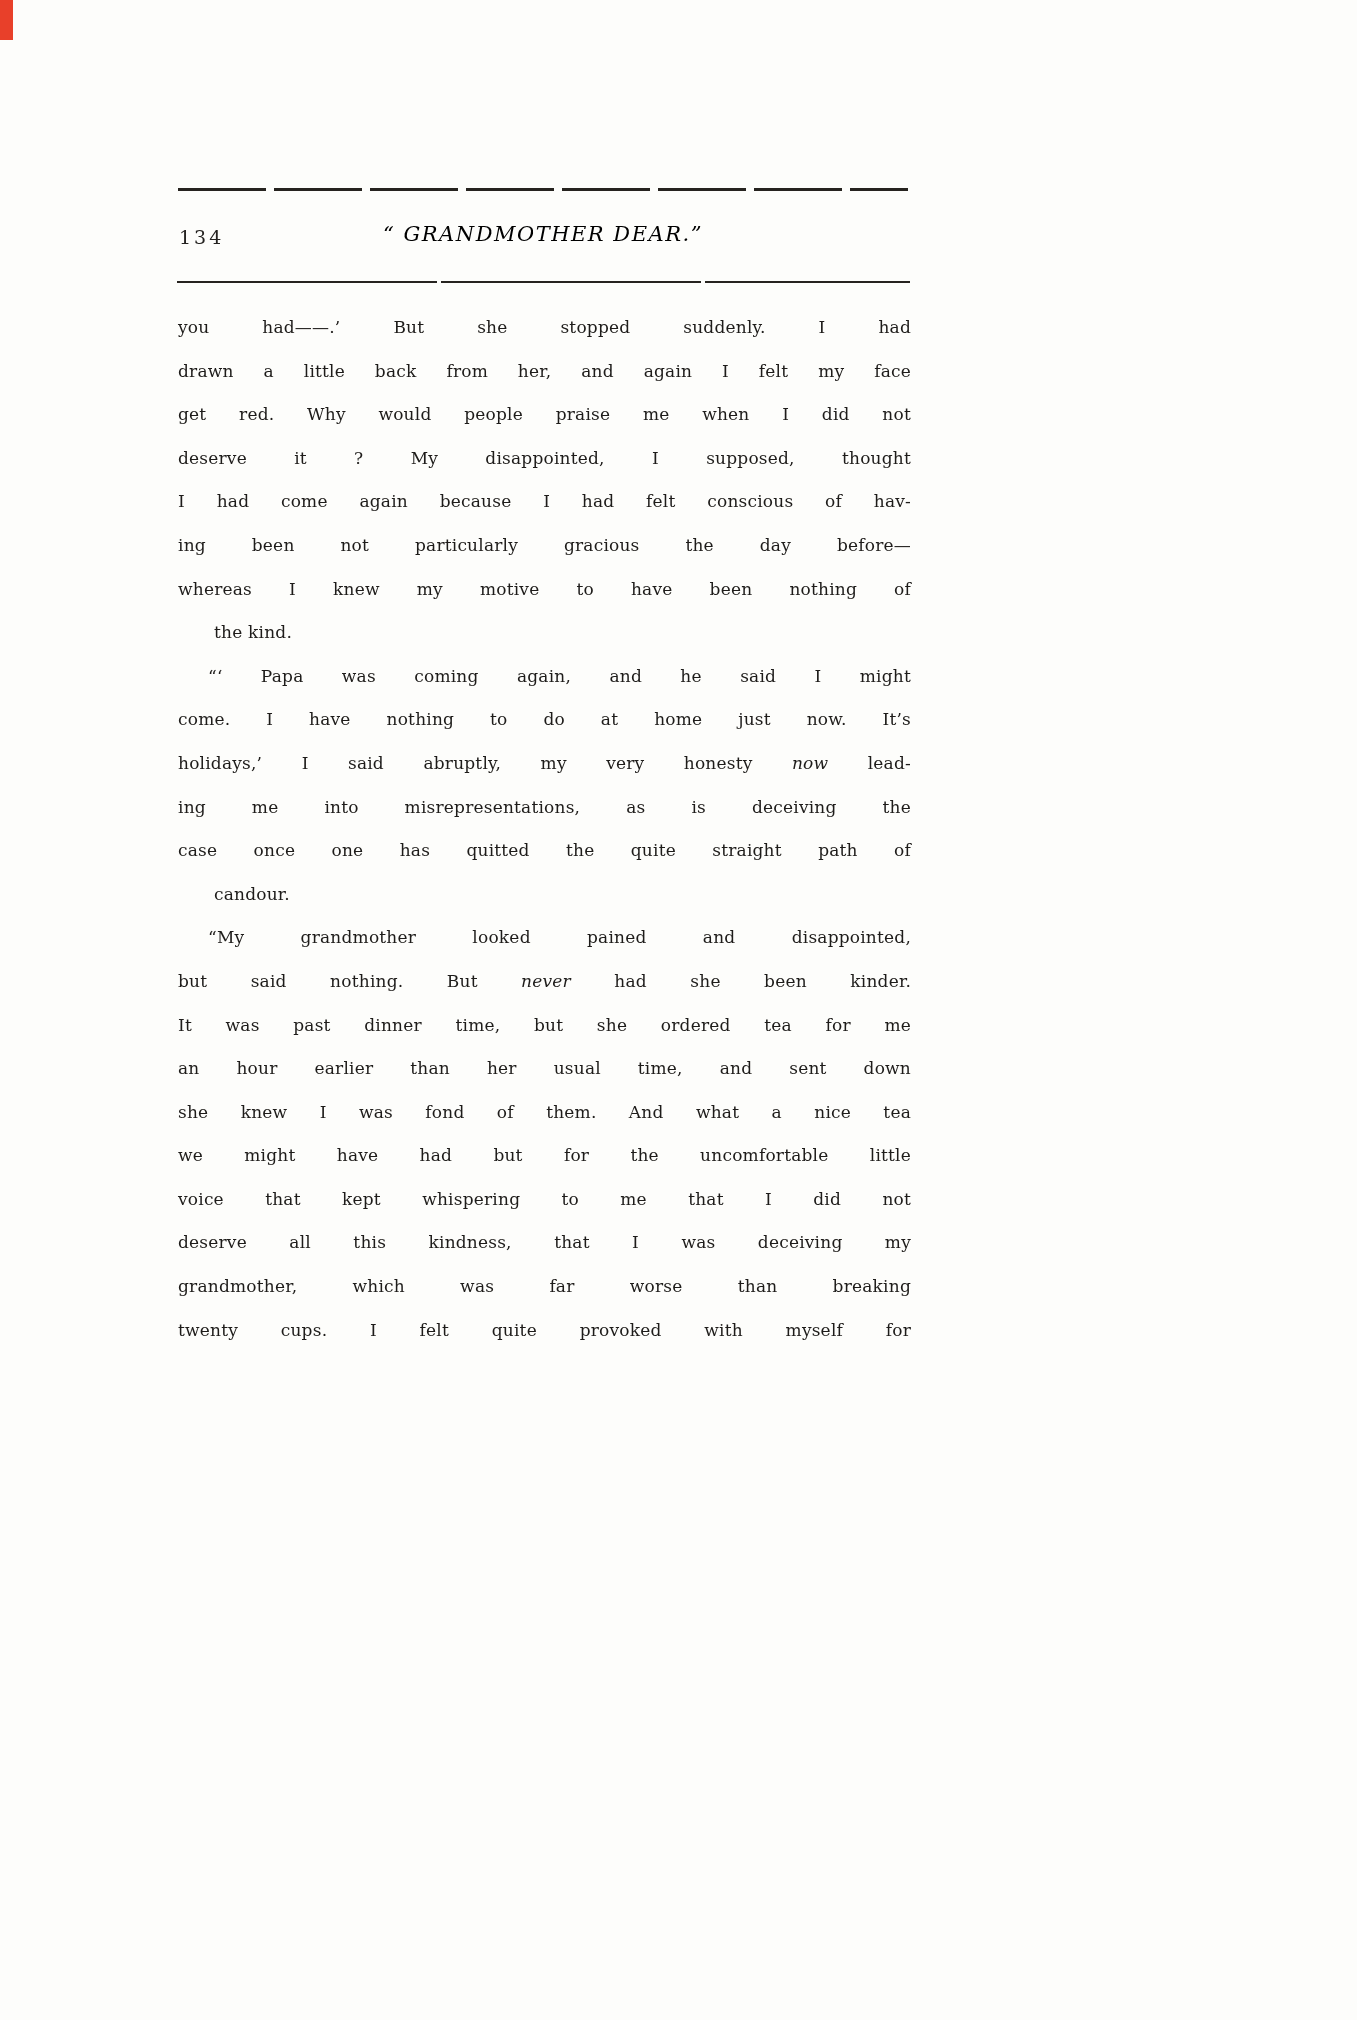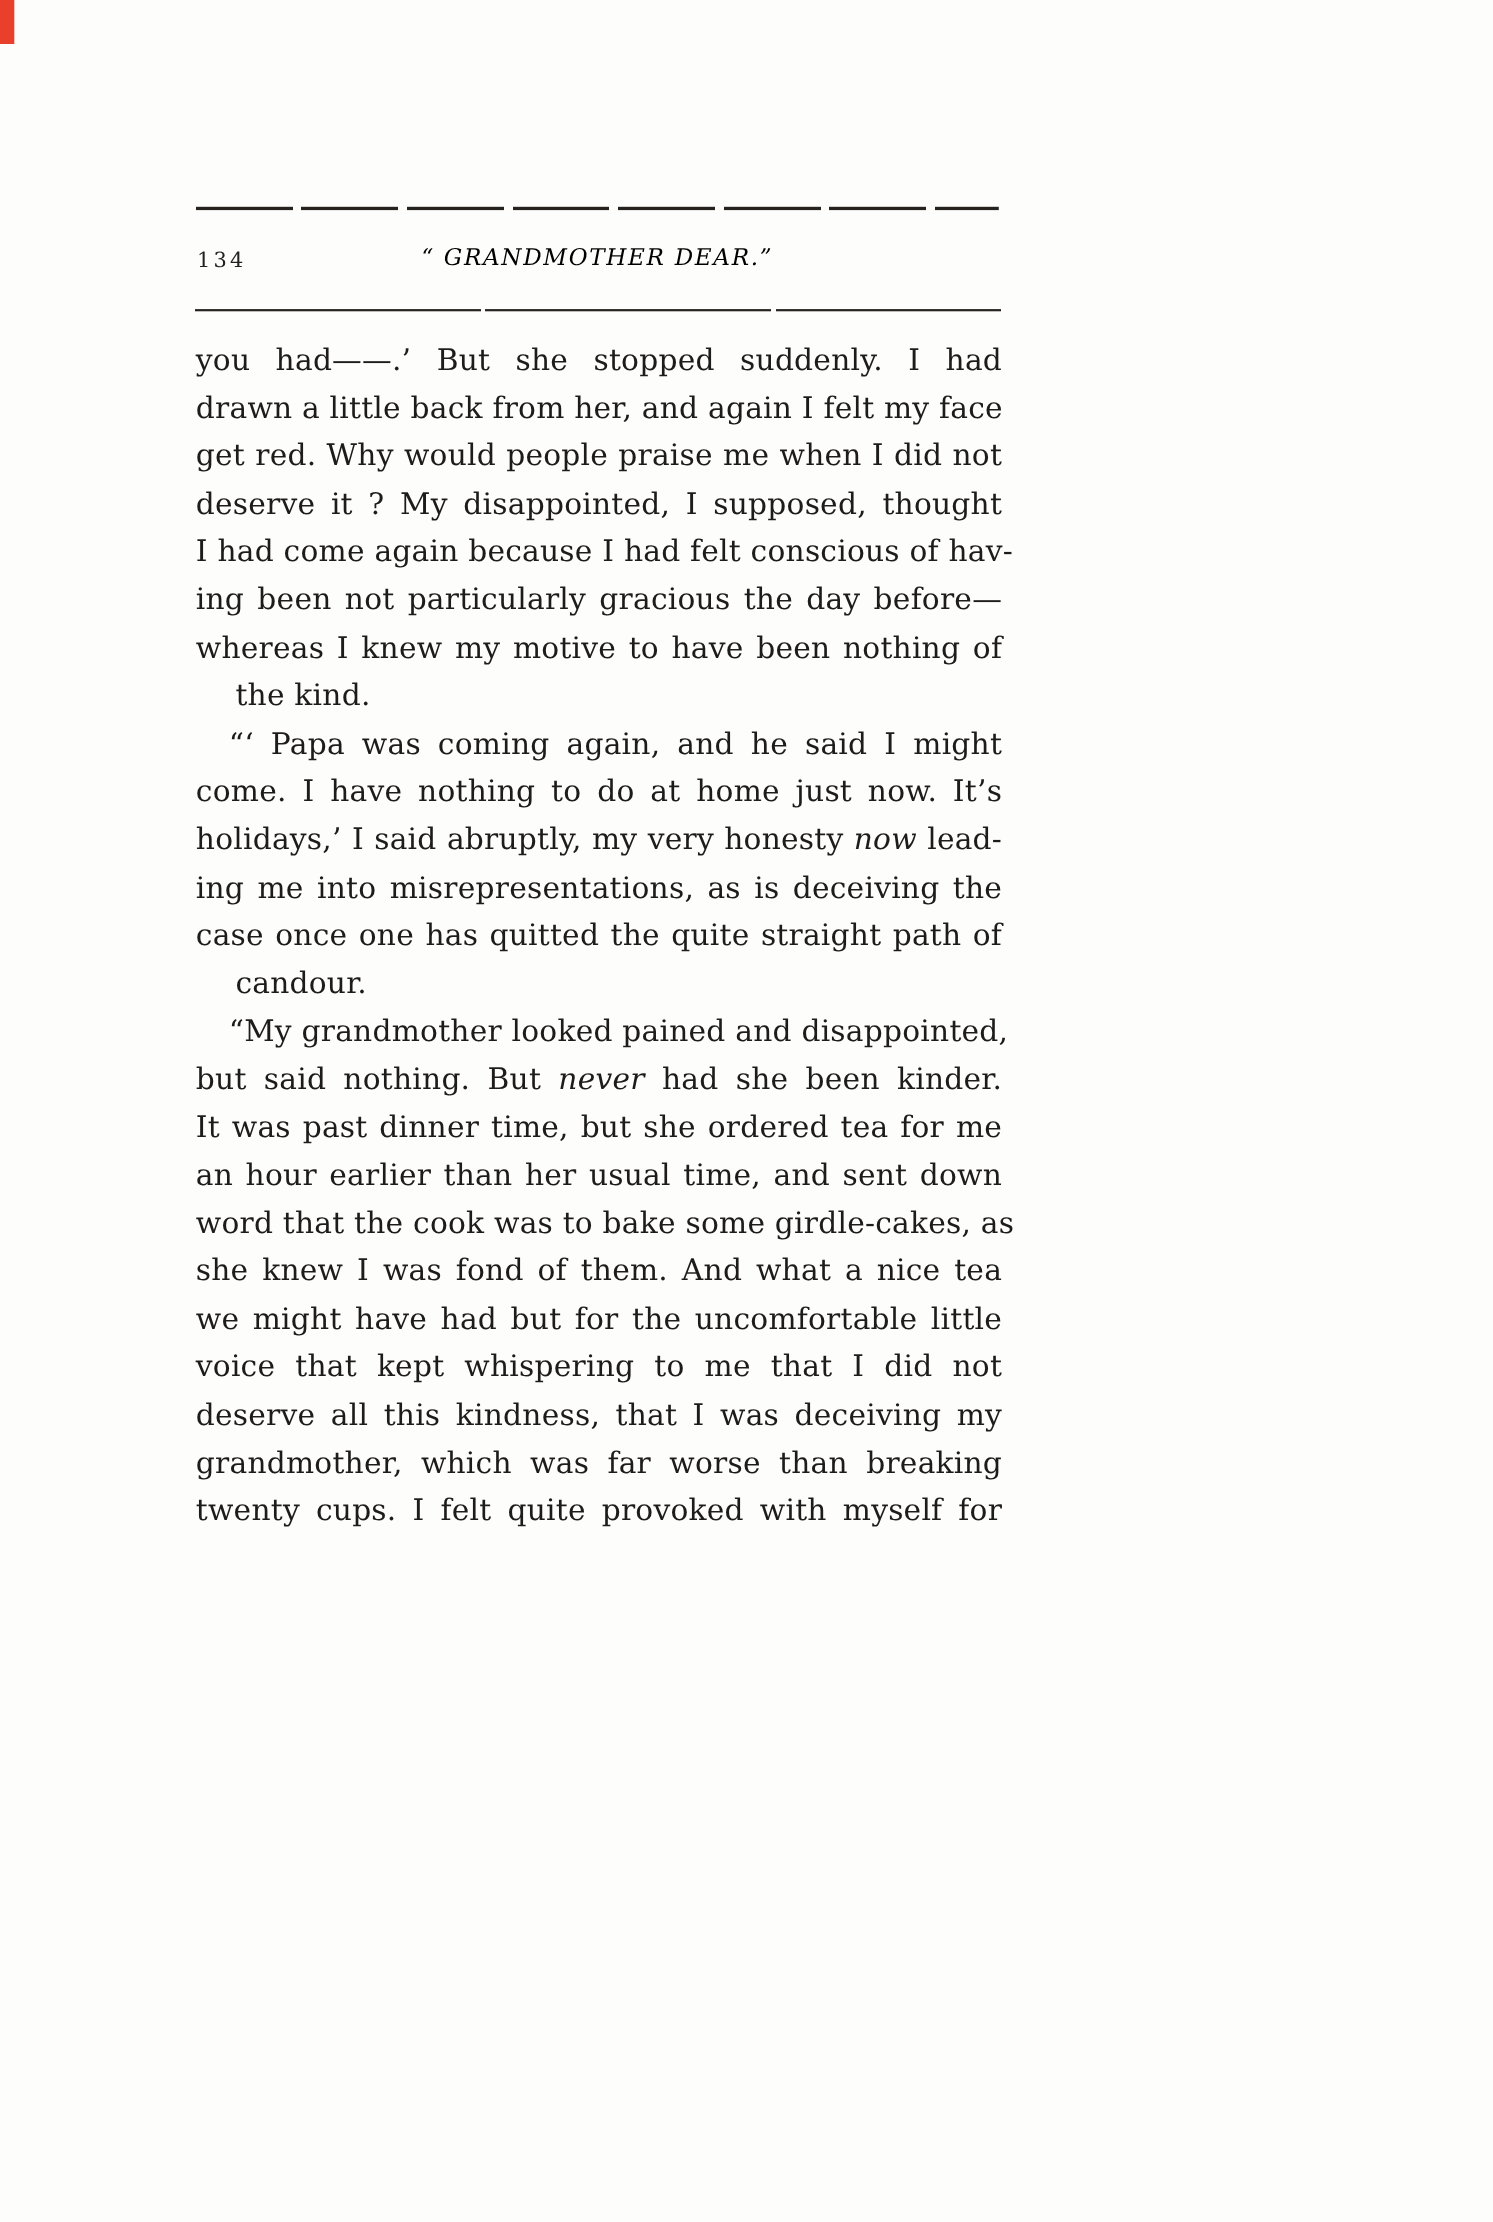--- a/index.html
+++ b/index.html
@@ -60,21 +60,21 @@
     font-size: 21px;
     letter-spacing: 1.5px;
     color: #000000;
     font-weight: 500;
   }
   .text-block {
     position: absolute;
     left: 178px;
     top: 306px;
     width: 733px;
-    font-size: 27px;
+    font-size: 17px;
   }
   .line {
     line-height: 43.6px;
     height: 43.6px;
     text-align: justify;
     text-align-last: justify;
     white-space: nowrap;
     letter-spacing: 0.2px;
   }
   .line.last {
@@ -121,21 +121,20 @@
         <div class="line"><span>holidays,’ I said abruptly, my very honesty </span><i>now</i><span> lead-</span></div>
         <div class="line"><span>ing me into misrepresentations, as is deceiving the</span></div>
         <div class="line"><span>case once one has quitted the quite straight path of</span></div>
         <div class="line last"><span>candour.</span></div>
       </div>
       <div class="paragraph">
         <div class="line indent"><span>“My grandmother looked pained and disappointed,</span></div>
         <div class="line"><span>but said nothing.  But </span><i>never</i><span> had she been kinder.</span></div>
         <div class="line"><span>It was past dinner time, but she ordered tea for me</span></div>
         <div class="line"><span>an hour earlier than her usual time, and sent down</span></div>
-        <div class="line"><span>word that the cook was to bake some girdle-cakes, as</span></div>
         <div class="line"><span>she knew I was fond of them.  And what a nice tea</span></div>
         <div class="line"><span>we might have had but for the uncomfortable little</span></div>
         <div class="line"><span>voice that kept whispering to me that I did not</span></div>
         <div class="line"><span>deserve all this kindness, that I was deceiving my</span></div>
         <div class="line"><span>grandmother, which was far worse than breaking</span></div>
         <div class="line"><span>twenty cups.  I felt quite provoked with myself for</span></div>
       </div>
     </div>
 
 </div>

